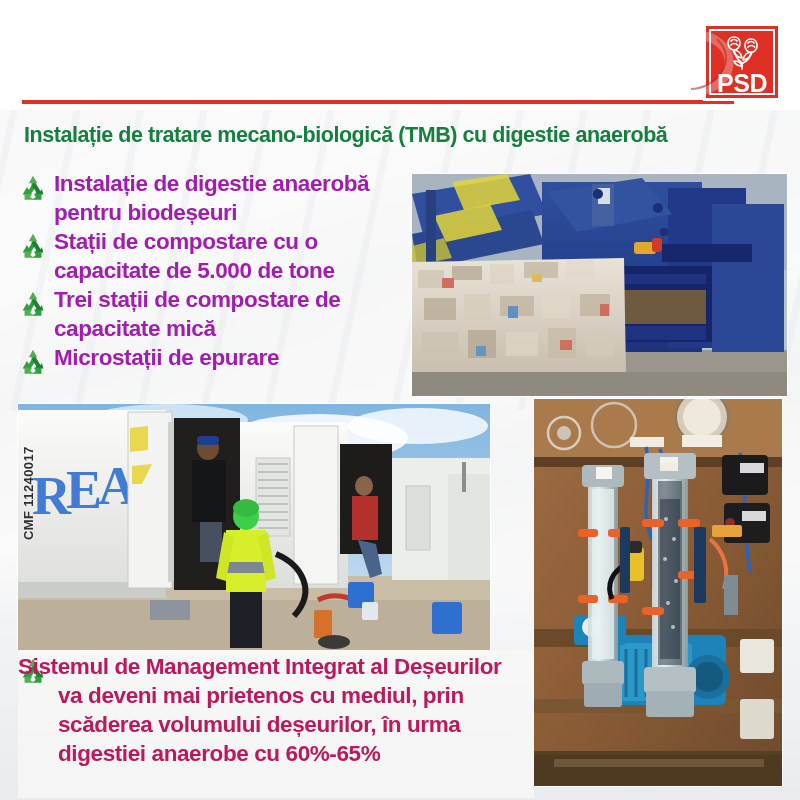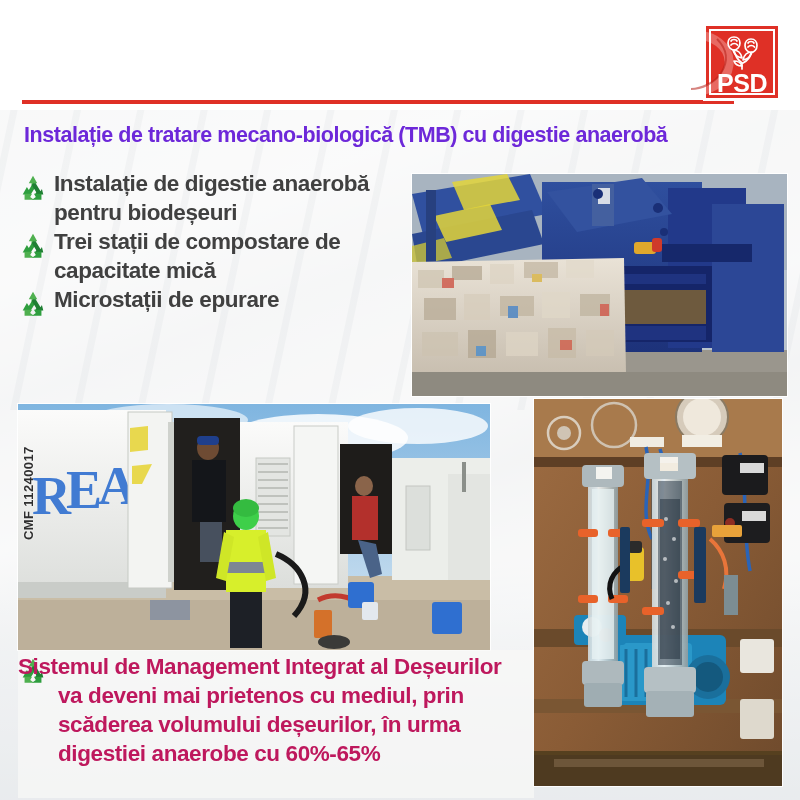--- a/index.html
+++ b/index.html
@@ -121,21 +121,21 @@
     left: -18px; top: 6px;
     width: 52px; height: 64px;
     pointer-events: none;
   }
 
   
   .subtitle {
     position: absolute;
     left: 24px; top: 122px;
     width: 756px;
-    color: #6d28d9;
+    color: #15803d;
     font-family: "Liberation Sans", sans-serif;
     font-weight: 700;
     font-size: 21.5px;
     line-height: 26px;
     letter-spacing: -0.45px;
     white-space: nowrap;
     z-index: 15;
   }
 
   
@@ -150,21 +150,21 @@
     align-items: flex-start;
     margin-bottom: 1px;
   }
   .recycle-icon {
     flex: 0 0 auto;
     width: 30px; height: 30px;
     margin-top: 3px;
     margin-right: 6px;
   }
   .bullet-text {
-    color: #404040;
+    color: #a21caf;
     font-family: "Liberation Sans", sans-serif;
     font-weight: 700;
     font-size: 22.5px;
     line-height: 28.5px;
     letter-spacing: -0.4px;
   }
 
   
   .photo {
     position: absolute;
@@ -273,20 +273,30 @@
       <svg class="recycle-icon" viewBox="0 0 64 64">
         <path d="M32 6 L41 22 L35 22 L35 34 L29 34 L29 22 L23 22 Z" fill="#4FB04F"></path>
         <path d="M10 46 L19 30 L23 36 L33 20 L38 29 L27 46 Z" fill="#2E9E3E"></path>
         <path d="M54 46 L36 46 L39 41 L29 25 L37 21 L48 39 L51 34 Z" fill="#1F7F33"></path>
         <path d="M14 44 L30 44 L26 51 L34 57 L14 57 Z" fill="#4FB04F"></path>
         <path d="M50 44 L34 44 L38 51 L30 57 L50 57 Z" fill="#2E9E3E"></path>
       </svg>
       <div class="bullet-text">Instalație de digestie anaerobă pentru biodeșeuri</div>
     </div>
 
+    <div class="bullet">
+      <svg class="recycle-icon" viewBox="0 0 64 64">
+        <path d="M32 6 L41 22 L35 22 L35 34 L29 34 L29 22 L23 22 Z" fill="#4FB04F"></path>
+        <path d="M10 46 L19 30 L23 36 L33 20 L38 29 L27 46 Z" fill="#2E9E3E"></path>
+        <path d="M54 46 L36 46 L39 41 L29 25 L37 21 L48 39 L51 34 Z" fill="#1F7F33"></path>
+        <path d="M14 44 L30 44 L26 51 L34 57 L14 57 Z" fill="#4FB04F"></path>
+        <path d="M50 44 L34 44 L38 51 L30 57 L50 57 Z" fill="#2E9E3E"></path>
+      </svg>
+      <div class="bullet-text">Stații de compostare cu o capacitate de 5.000 de tone</div>
+    </div>
 
     <div class="bullet">
       <svg class="recycle-icon" viewBox="0 0 64 64">
         <path d="M32 6 L41 22 L35 22 L35 34 L29 34 L29 22 L23 22 Z" fill="#4FB04F"></path>
         <path d="M10 46 L19 30 L23 36 L33 20 L38 29 L27 46 Z" fill="#2E9E3E"></path>
         <path d="M54 46 L36 46 L39 41 L29 25 L37 21 L48 39 L51 34 Z" fill="#1F7F33"></path>
         <path d="M14 44 L30 44 L26 51 L34 57 L14 57 Z" fill="#4FB04F"></path>
         <path d="M50 44 L34 44 L38 51 L30 57 L50 57 Z" fill="#2E9E3E"></path>
       </svg>
       <div class="bullet-text">Trei stații de compostare de capacitate mică</div>

